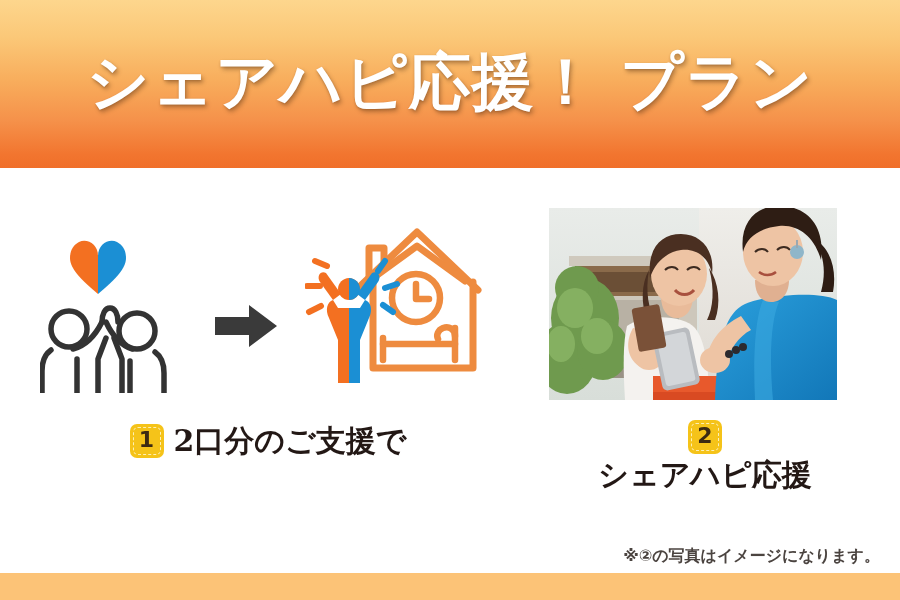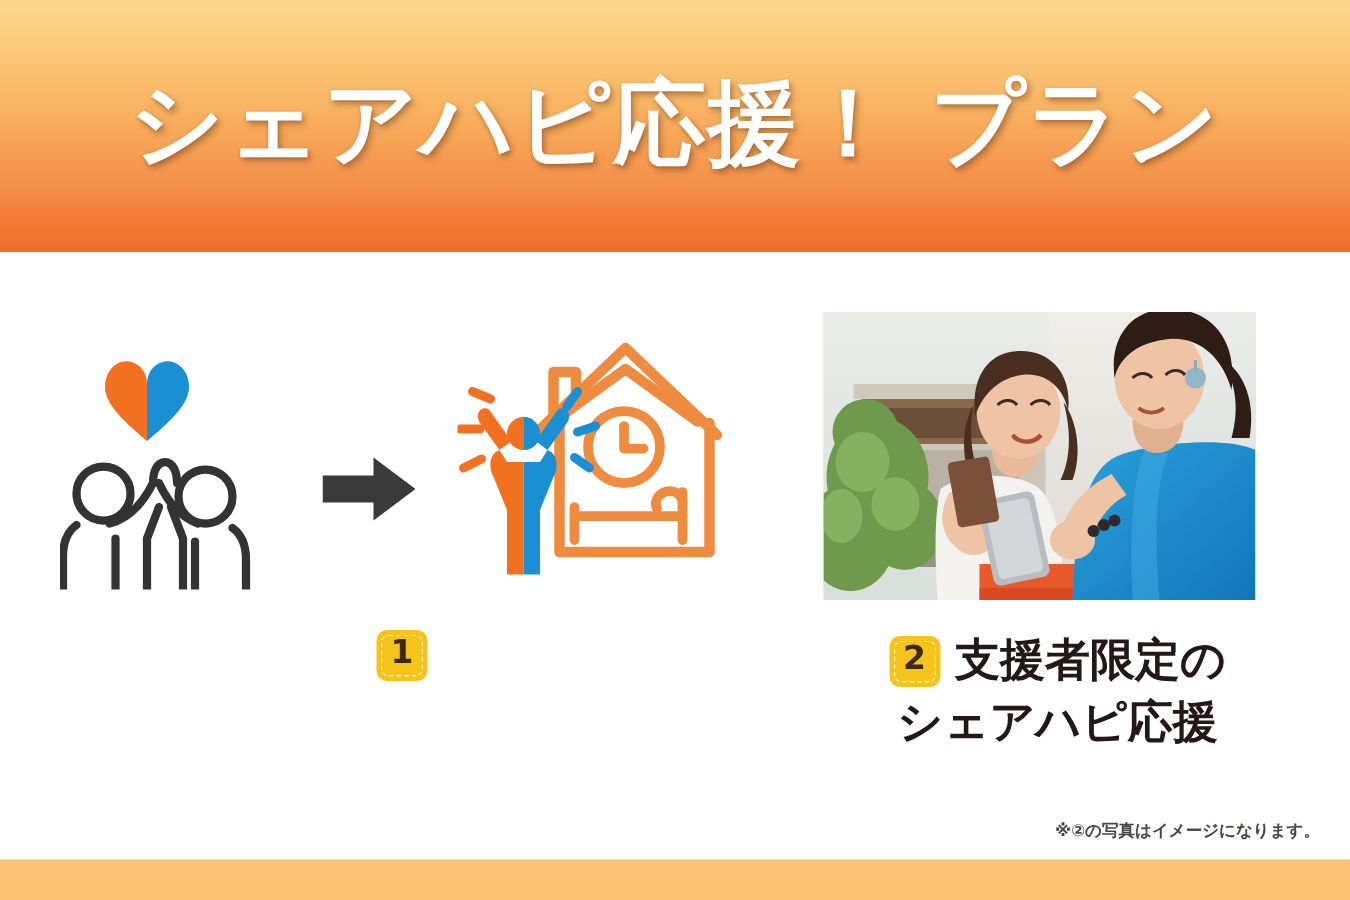--- a/index.html
+++ b/index.html
@@ -171,21 +171,21 @@
     top: -1px;
   }
 
   
   #footnote {
     position: absolute;
     right: 20px;
     top: 378px;
     color: #4b4440;
     font-family: "DejaVu Sans", "Liberation Sans", sans-serif;
-    font-size: 11px;
+    font-size: 16px;
     font-weight: bold;
     white-space: nowrap;
   }
 
   
   #footer-bar {
     position: absolute;
     left: 0;
     top: 573px;
     width: 900px;
@@ -392,29 +392,29 @@
 
         <rect x="86" y="98" width="28" height="44" rx="3" fill="#7a5138" transform="rotate(-10 100 120)"></rect>
       </svg>
     </div>
 
     <div class="caption-block" id="caption-1">
       <span class="caption-line caption-line-first">
         <span class="num-badge">
             <span>1</span>
           </span>
+        <span>2口分のご支援で</span>
       </span>
     </div>
 
     <div class="caption-block" id="caption-2">
       <span class="caption-line caption-line-first">
         <span class="num-badge">
             <span>2</span>
           </span>
-        <span>支援者限定の</span>
       </span>
       <span class="caption-line">シェアハピ応援</span>
     </div>
 
     <div id="footnote">※②の写真はイメージになります。</div>
   </div>
 
   <div id="footer-bar"></div>
 </div>
 

